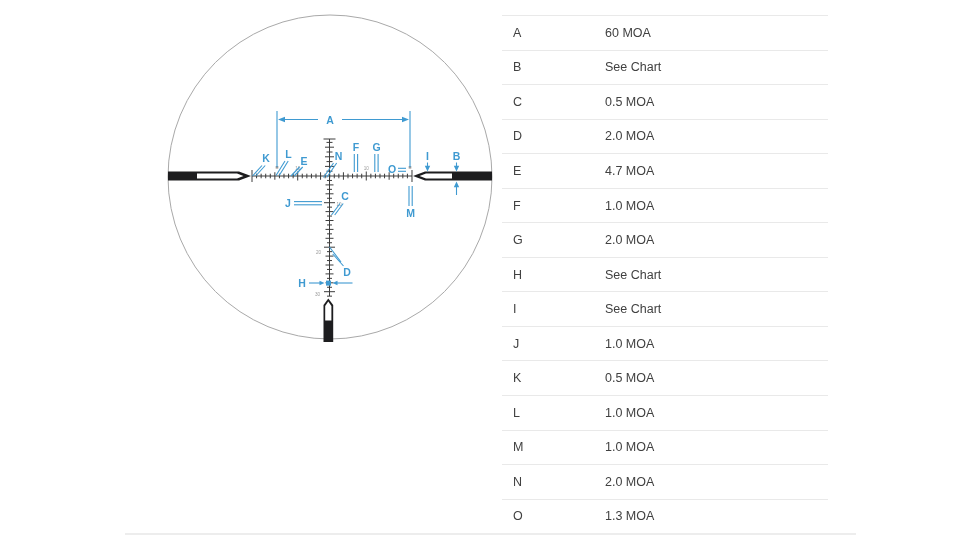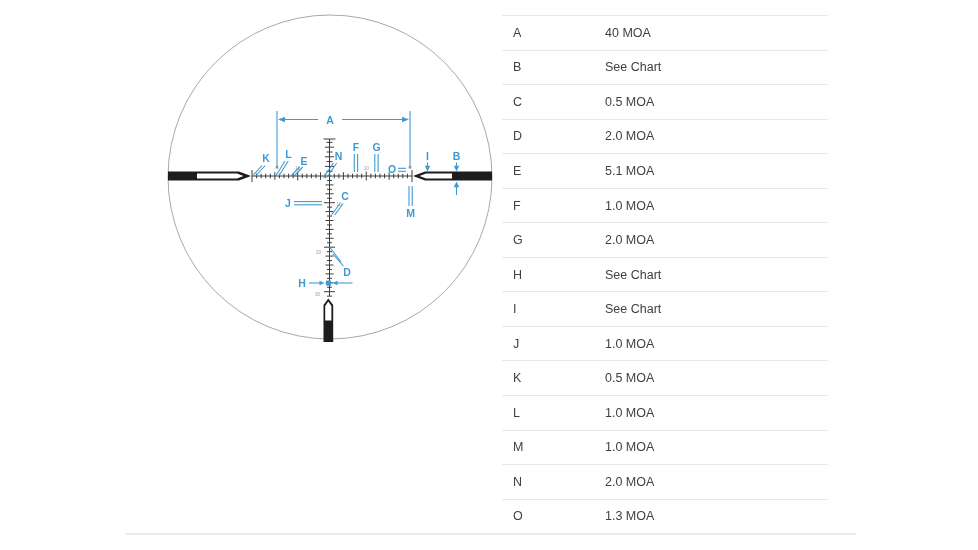--- a/index.html
+++ b/index.html
@@ -243,41 +243,41 @@
         <polygon class="blue-fill" points="332.5,283 337.5,280.7 337.5,285.3"></polygon>
         <line class="blue-line" x1="337" y1="283" x2="352.5" y2="283"></line>
       </g>
 
     </svg>
   </div>
 
   <div class="spec-table">
     <div class="spec-row">
       <span class="cell-letter">A</span>
-      <span class="cell-value">40 MOA</span>
+      <span class="cell-value">60 MOA</span>
     </div>
 
     <div class="spec-row">
       <span class="cell-letter">B</span>
       <span class="cell-value">See Chart</span>
     </div>
 
     <div class="spec-row">
       <span class="cell-letter">C</span>
       <span class="cell-value">0.5 MOA</span>
     </div>
 
     <div class="spec-row">
       <span class="cell-letter">D</span>
       <span class="cell-value">2.0 MOA</span>
     </div>
 
     <div class="spec-row">
       <span class="cell-letter">E</span>
-      <span class="cell-value">5.1 MOA</span>
+      <span class="cell-value">4.7 MOA</span>
     </div>
 
     <div class="spec-row">
       <span class="cell-letter">F</span>
       <span class="cell-value">1.0 MOA</span>
     </div>
 
     <div class="spec-row">
       <span class="cell-letter">G</span>
       <span class="cell-value">2.0 MOA</span>

